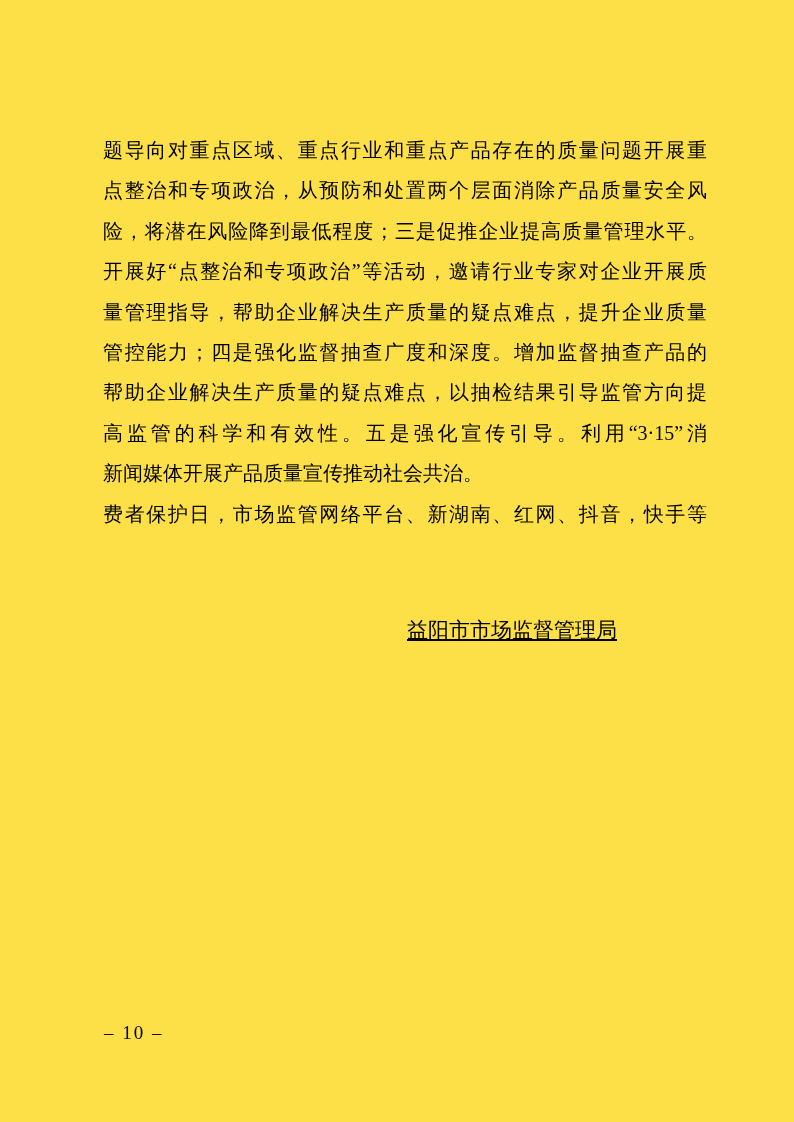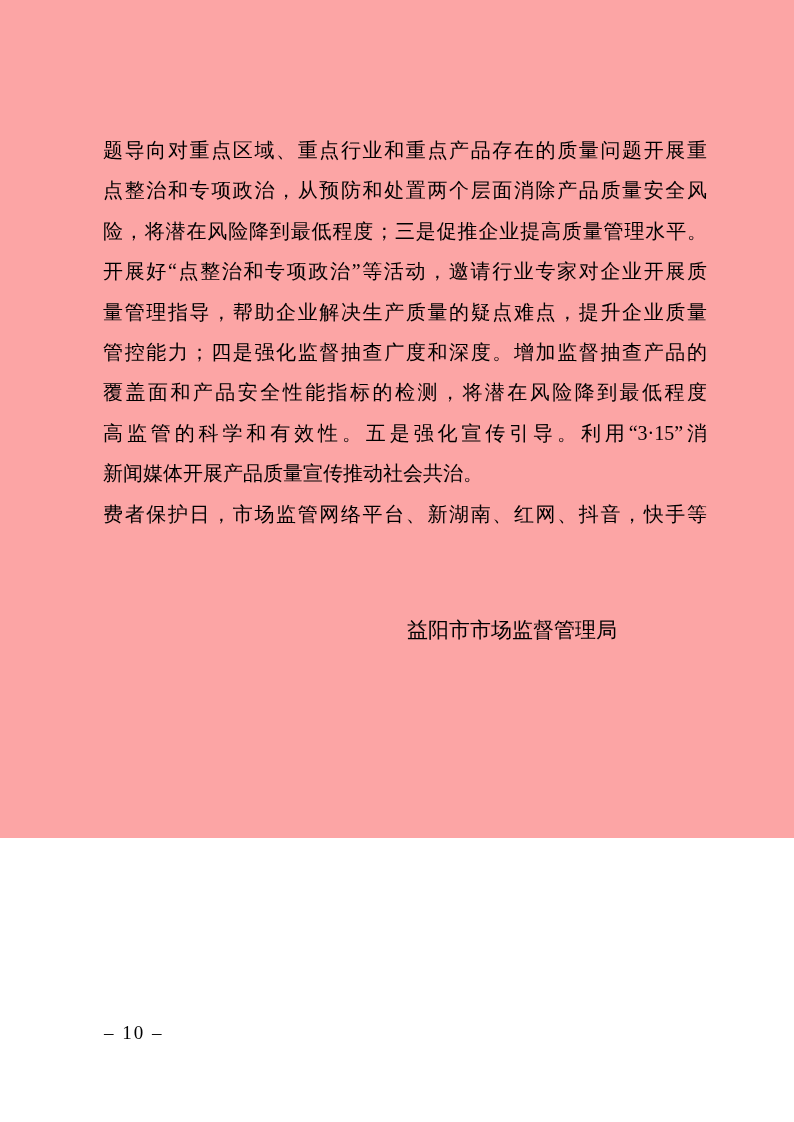--- a/index.html
+++ b/index.html
@@ -11,22 +11,22 @@
     width: 794px;
     height: 1122px;
     position: relative;
     font-family: "Liberation Serif", "DejaVu Serif", serif;
     color: #000000;
     overflow: hidden;
   }
   .page {
     position: absolute;
     left: 0; top: 0;
-    width: 794px; height: 838px;
-    background: #fca5a5;
+    width: 794px; height: 1122px;
+    background: #fde047;
   }
   .body-text {
     position: absolute;
     left: 103px;
     top: 130px;
     width: 604px;
     font-size: 20px;
   }
   .body-line {
     height: 40.4px;
@@ -41,20 +41,21 @@
     text-align-last: left;
   }
   .signature-block {
     position: absolute;
     left: 345px;
     top: 609px;
     width: 334px;
     text-align: center;
     font-size: 21px;
     line-height: 42px;
+    text-decoration: underline;
   }
   .signature-org, .signature-date {
     height: 42px;
   }
   .page-number {
     position: absolute;
     left: 104px;
     top: 1023px;
     font-size: 19px;
     letter-spacing: 2px;
@@ -66,21 +67,21 @@
 
 <div class="page">
 
   <div class="body-text">
     <div class="body-line">题导向对重点区域、重点行业和重点产品存在的质量问题开展重</div>
     <div class="body-line">点整治和专项政治，从预防和处置两个层面消除产品质量安全风</div>
     <div class="body-line">险，将潜在风险降到最低程度；三是促推企业提高质量管理水平。</div>
     <div class="body-line">开展好“点整治和专项政治”等活动，邀请行业专家对企业开展质</div>
     <div class="body-line">量管理指导，帮助企业解决生产质量的疑点难点，提升企业质量</div>
     <div class="body-line">管控能力；四是强化监督抽查广度和深度。增加监督抽查产品的</div>
-    <div class="body-line">覆盖面和产品安全性能指标的检测，将潜在风险降到最低程度</div>
+    <div class="body-line">帮助企业解决生产质量的疑点难点，以抽检结果引导监管方向提</div>
     <div class="body-line">高监管的科学和有效性。五是强化宣传引导。利用“3·15”消</div>
     <div class="body-line para-end">新闻媒体开展产品质量宣传推动社会共治。</div>
     <div class="body-line">费者保护日，市场监管网络平台、新湖南、红网、抖音，快手等</div>
   </div>
 
   <div class="signature-block">
     <div class="signature-org">益阳市市场监督管理局</div>
   </div>
 
   <div class="page-number">– 10 –</div>

